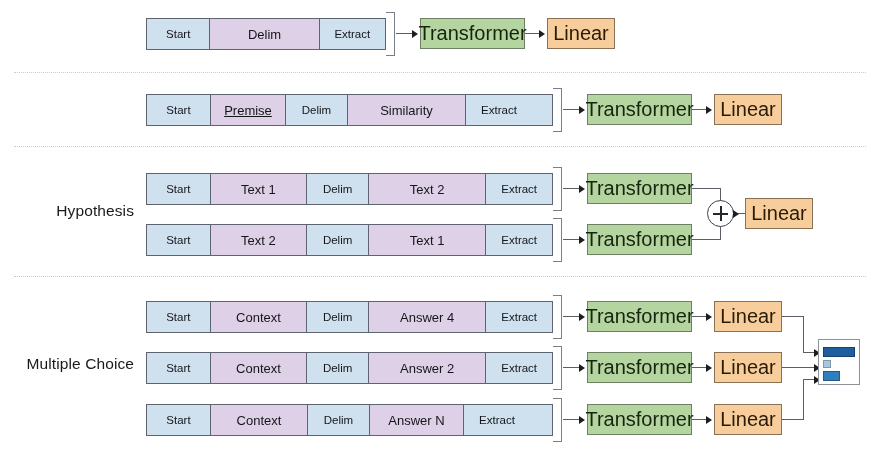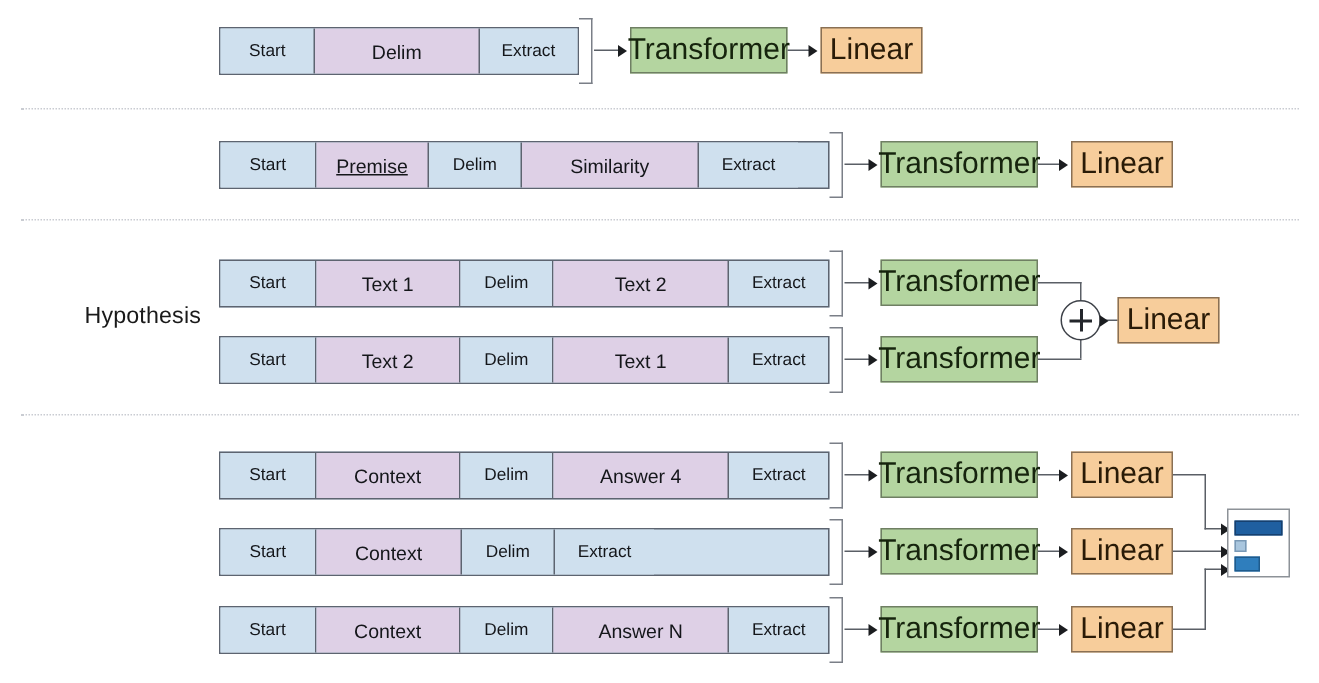--- a/index.html
+++ b/index.html
@@ -151,41 +151,43 @@
   <div class="hline" style="left:692px;top:239px;width:29px;"></div>
   <div class="vline" style="left:720px;top:188px;height:51px;"></div>
 
   <div class="plus-node" style="left:707px;top:200px;"></div>
 
   <div class="hline" style="left:734px;top:213px;width:14px;"></div>
   <div class="arrowhead" style="left:733px;top:209.6px;"></div>
 
   <div class="pbox orange" style="left:745px;top:198px;width:68px;height:31px;">Linear</div>
 
+  <div class="task-label" style="left:0px;top:355px;width:134px;">Multiple Choice</div>
 
   <div class="tokenseq" style="left:146px;top:301px;width:407px;">
     <div class="tok blue small" style="width:64px;">Start</div>
     <div class="tok purple" style="width:97px;">Context</div>
     <div class="tok blue small" style="width:62px;">Delim</div>
     <div class="tok purple" style="width:118px;">Answer 4</div>
     <div class="tok blue small" style="width:66px;">Extract</div>
   </div>
 
   <div class="tokenseq" style="left:146px;top:352px;width:407px;">
     <div class="tok blue small" style="width:64px;">Start</div>
     <div class="tok purple" style="width:97px;">Context</div>
     <div class="tok blue small" style="width:62px;">Delim</div>
+    <div class="tok purple" style="width:118px;">Answer 2</div>
     <div class="tok blue small" style="width:66px;">Extract</div>
   </div>
 
   <div class="tokenseq" style="left:146px;top:404px;width:407px;">
     <div class="tok blue small" style="width:64px;">Start</div>
     <div class="tok purple" style="width:97px;">Context</div>
     <div class="tok blue small" style="width:62px;">Delim</div>
-    <div class="tok purple" style="width:118px;">Answer N</div>
+    <div class="tok purple" style="width:94px;">Answer N</div>
     <div class="tok blue small" style="width:66px;">Extract</div>
   </div>
 
   <div class="bracket" style="left:553px;top:295px;width:9px;height:44px;"></div>
   <div class="bracket" style="left:553px;top:346px;width:9px;height:44px;"></div>
   <div class="bracket" style="left:553px;top:398px;width:9px;height:44px;"></div>
 
   <div class="hline" style="left:563px;top:316px;width:18px;"></div>
   <div class="arrowhead" style="left:579px;top:312.6px;"></div>
   <div class="hline" style="left:563px;top:367px;width:18px;"></div>

